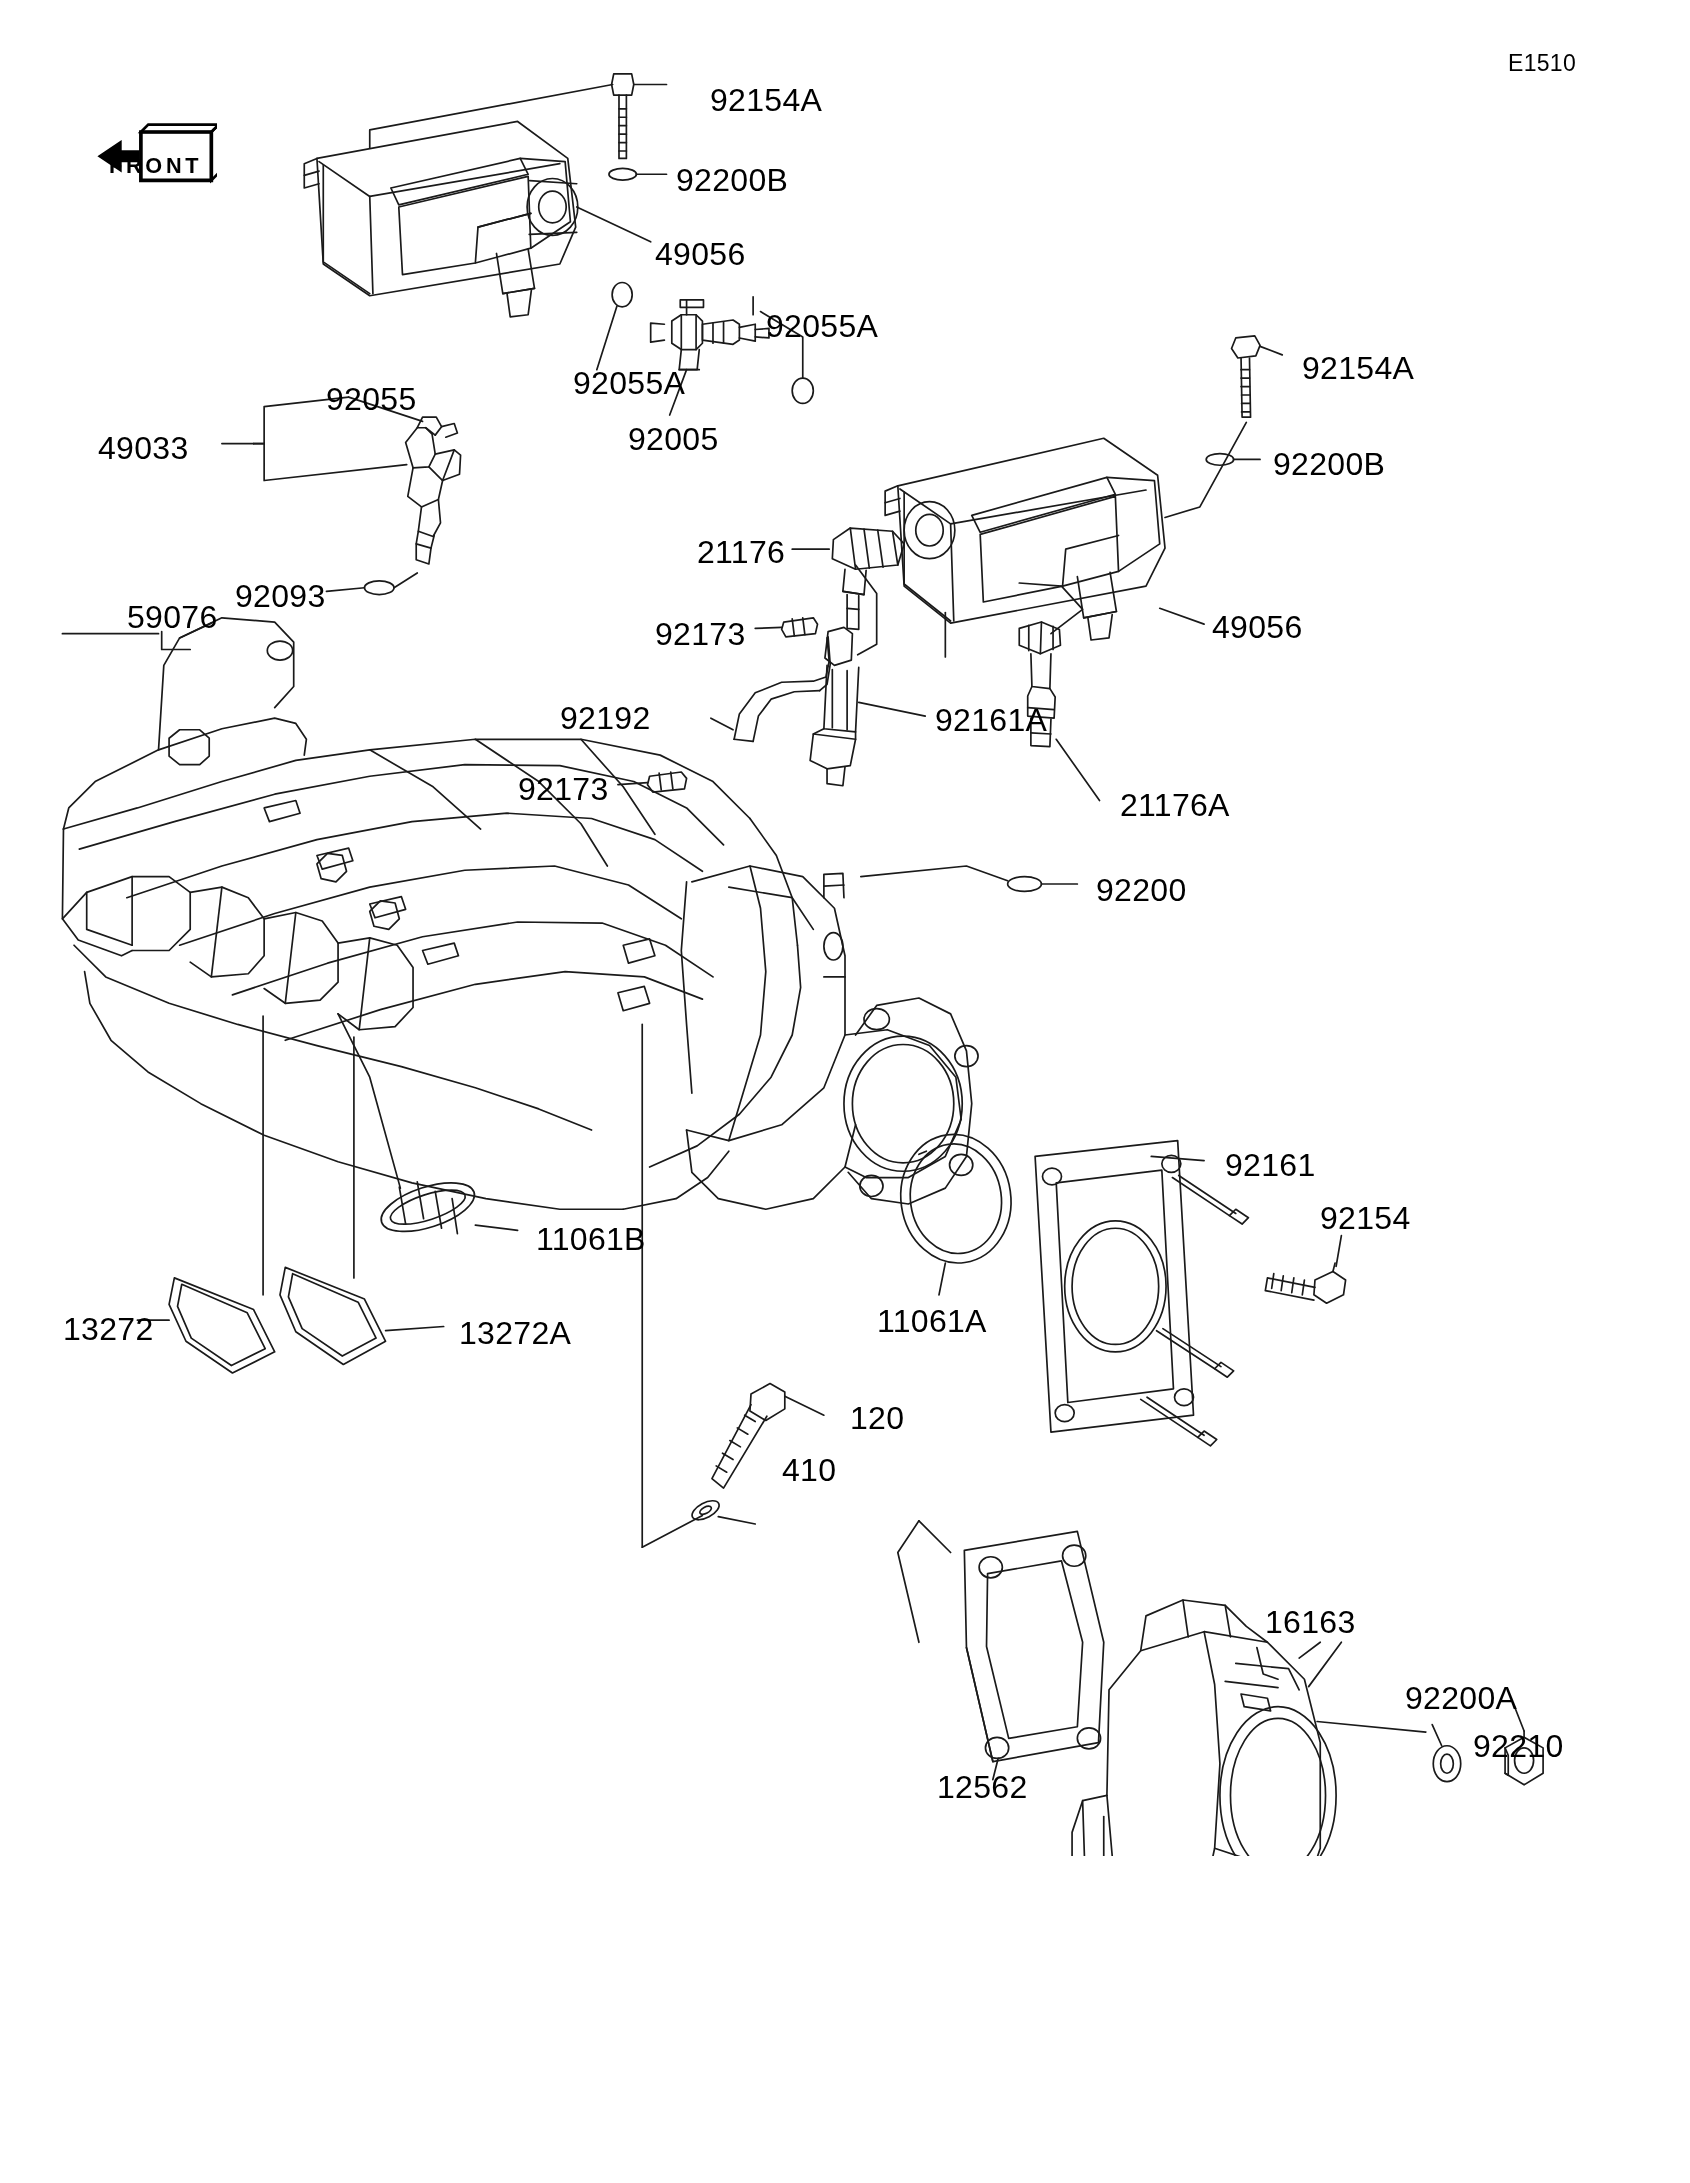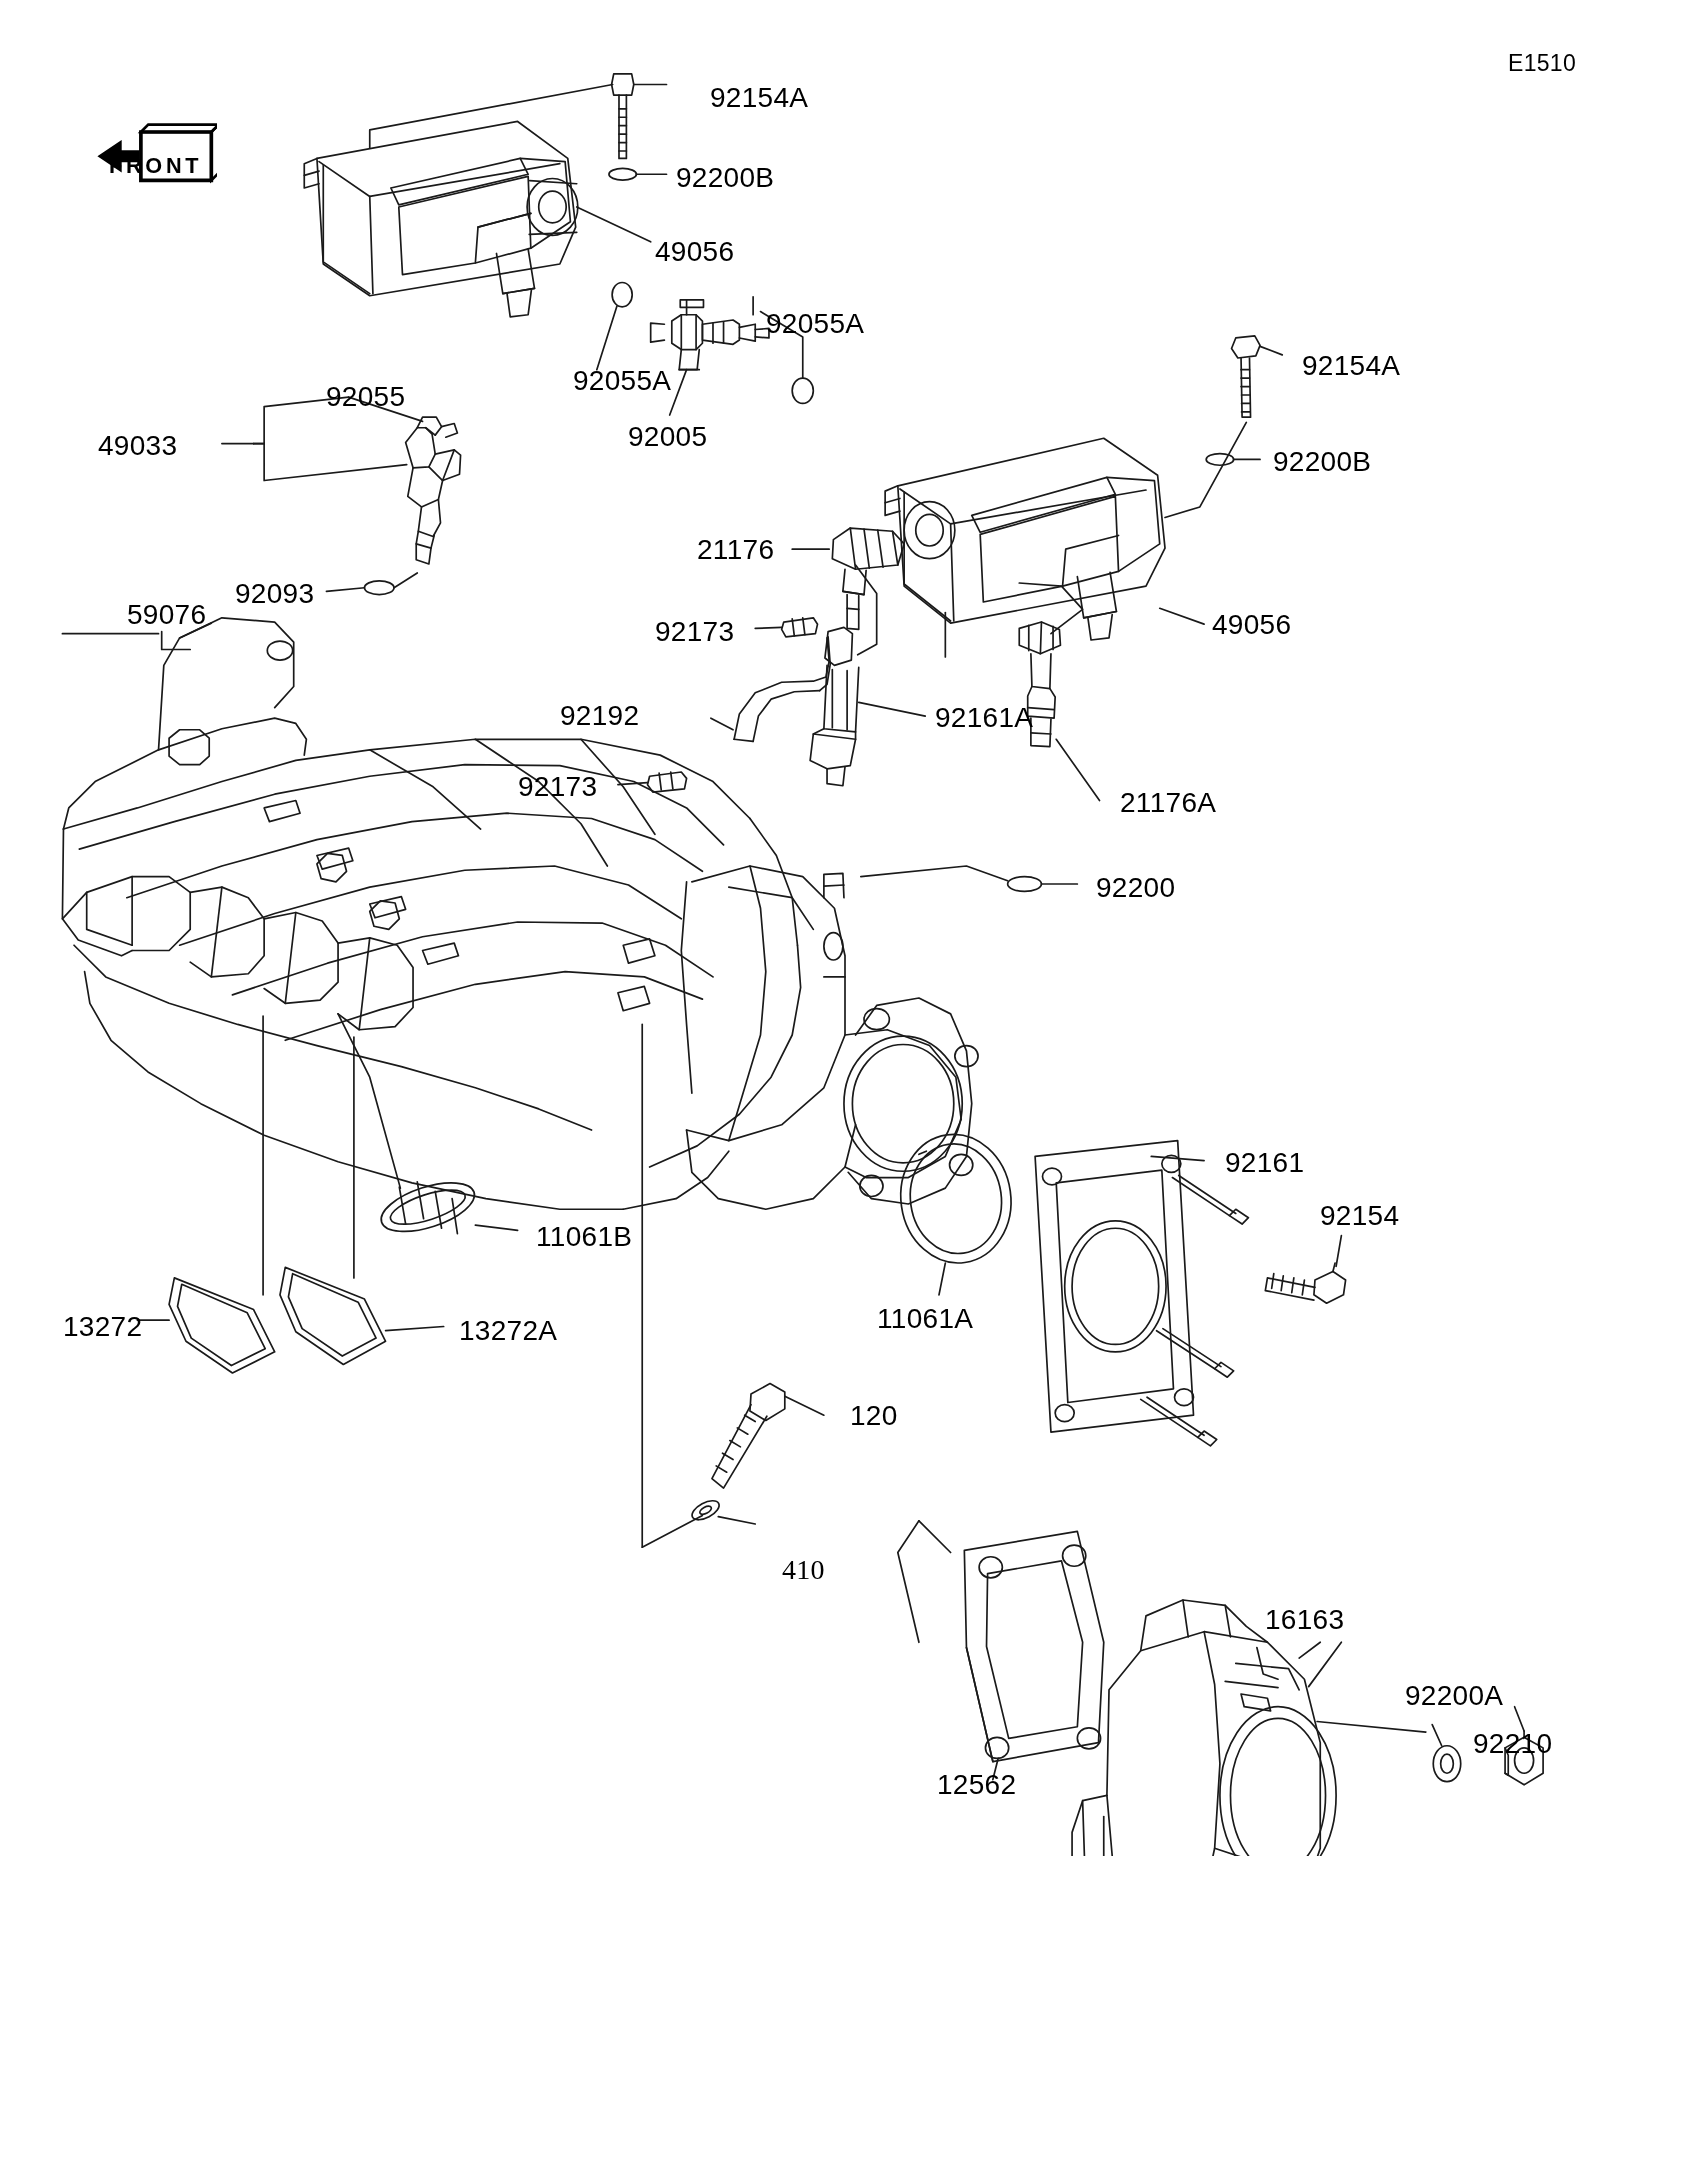--- a/index.html
+++ b/index.html
@@ -20,21 +20,21 @@
   #diagram-svg {
     position: absolute;
     left: 0;
     top: 0;
     width: 1690px;
     height: 2183px;
   }
   .label {
     position: absolute;
     font-family: "Liberation Sans", sans-serif;
-    font-size: 28px;
+    font-size: 32px;
     color: #000000;
     white-space: nowrap;
     letter-spacing: 0.3px;
   }
   .label.figno {
     font-size: 23px;
   }
   .front-badge {
     position: absolute;
     left: 90px;
@@ -455,20 +455,20 @@
   <div class="label" style="left:1096px; top:872px;">92200</div>
   <div class="label" style="left:235px; top:578px;">92093</div>
   <div class="label" style="left:127px; top:599px;">59076</div>
   <div class="label" style="left:1225px; top:1147px;">92161</div>
   <div class="label" style="left:1320px; top:1200px;text-align:center;">92154</div>
   <div class="label" style="left:877px; top:1303px;">11061A</div>
   <div class="label" style="left:536px; top:1221px;">11061B</div>
   <div class="label" style="left:63px; top:1311px;">13272</div>
   <div class="label" style="left:459px; top:1315px;">13272A</div>
   <div class="label" style="left:850px; top:1400px;">120</div>
-  <div class="label" style="left:782px; top:1554px;font-family:Liberation Serif, serif;">410</div>
+  <div class="label" style="left:782px; top:1452px;">410</div>
   <div class="label" style="left:937px; top:1769px;">12562</div>
   <div class="label" style="left:1265px; top:1604px;">16163</div>
   <div class="label" style="left:1405px; top:1680px;">92200A</div>
   <div class="label" style="left:1473px; top:1728px;">92210</div>
 
 </div>
 
 
 </body></html>

